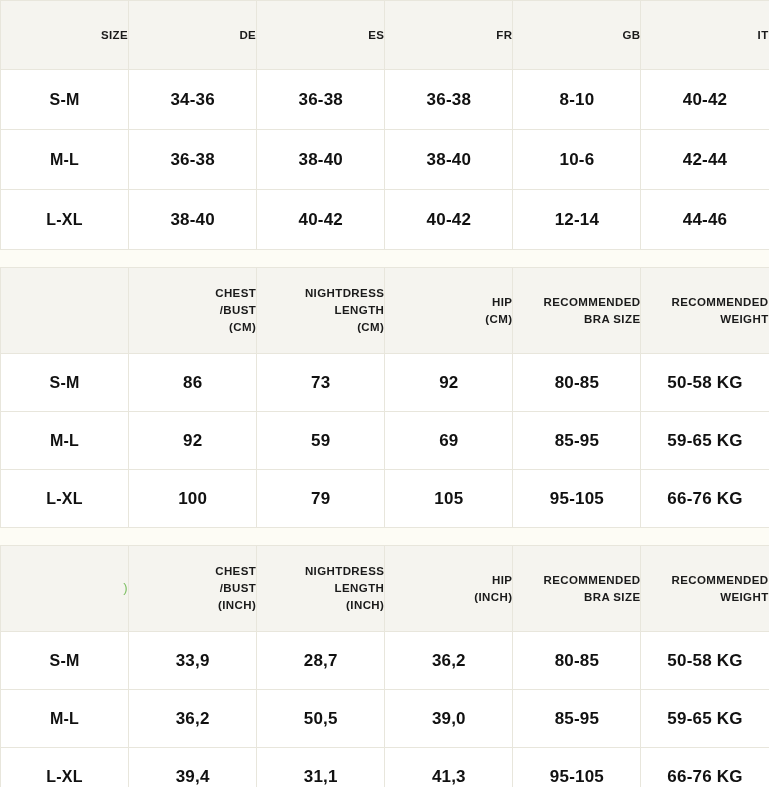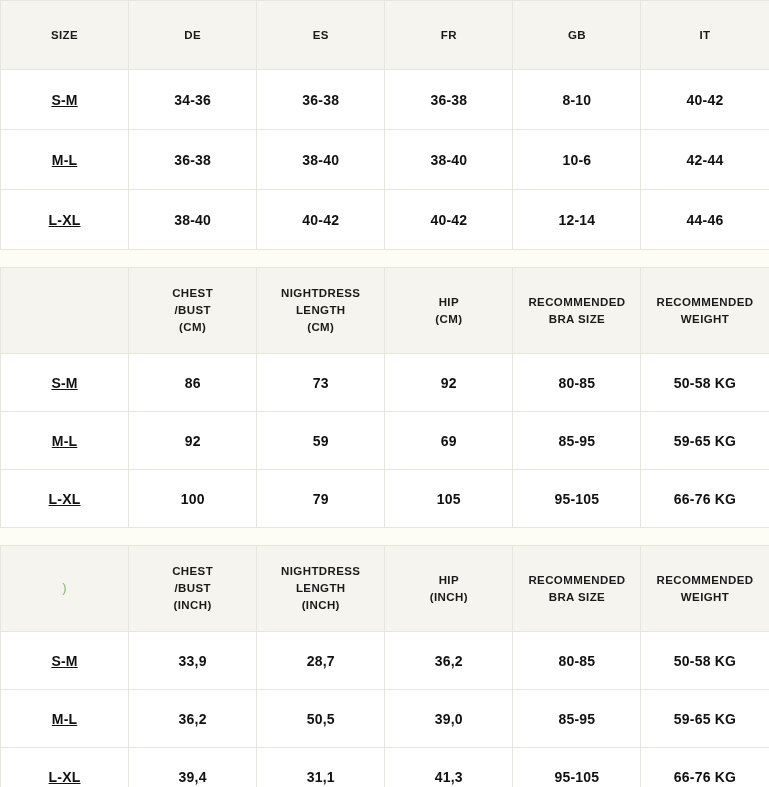--- a/index.html
+++ b/index.html
@@ -36,32 +36,32 @@
     padding: 0;
     margin: 0;
   }
   .size-table thead th {
     background: #f5f4ef;
     font-size: 11.5px;
     font-weight: bold;
     letter-spacing: 0.4px;
     line-height: 1.45;
     color: #1a1a1a;
+    text-align: right;
   }
   .size-table tbody td {
     background: #ffffff;
-    font-size: 14px;
+    font-size: 17px;
     font-weight: bold;
     letter-spacing: 0.2px;
     color: #111111;
   }
   .size-table tbody td.row-label {
-    font-size: 14px;
+    font-size: 16px;
     font-weight: bold;
-    text-decoration: underline;
   }
 
   
   .table-locale thead th { height: 68px; }
   .table-locale tbody td { height: 59px; }
 
   
   .table-measure thead th { height: 85px; }
   .table-measure tbody td { height: 57px; }
 

